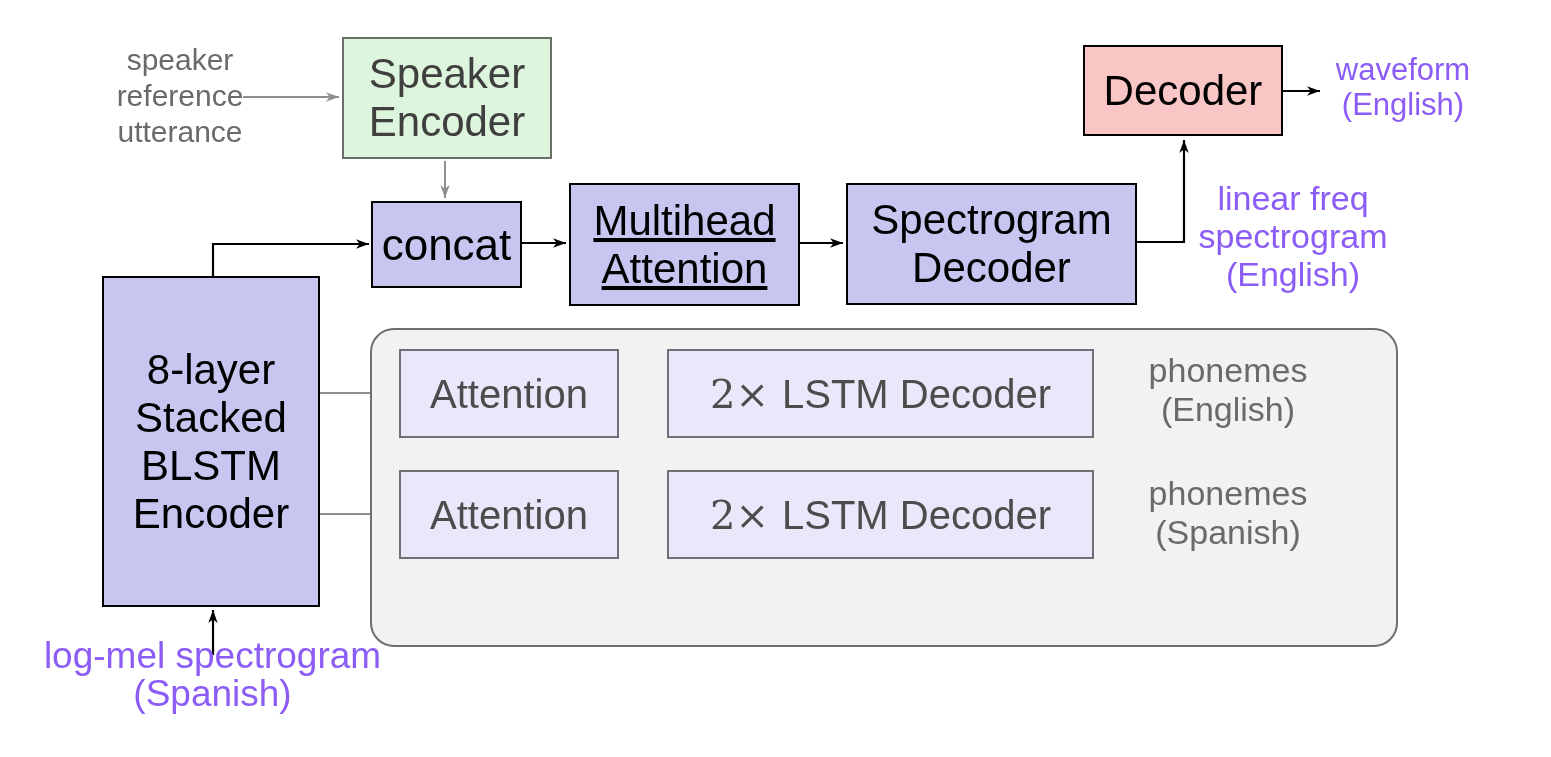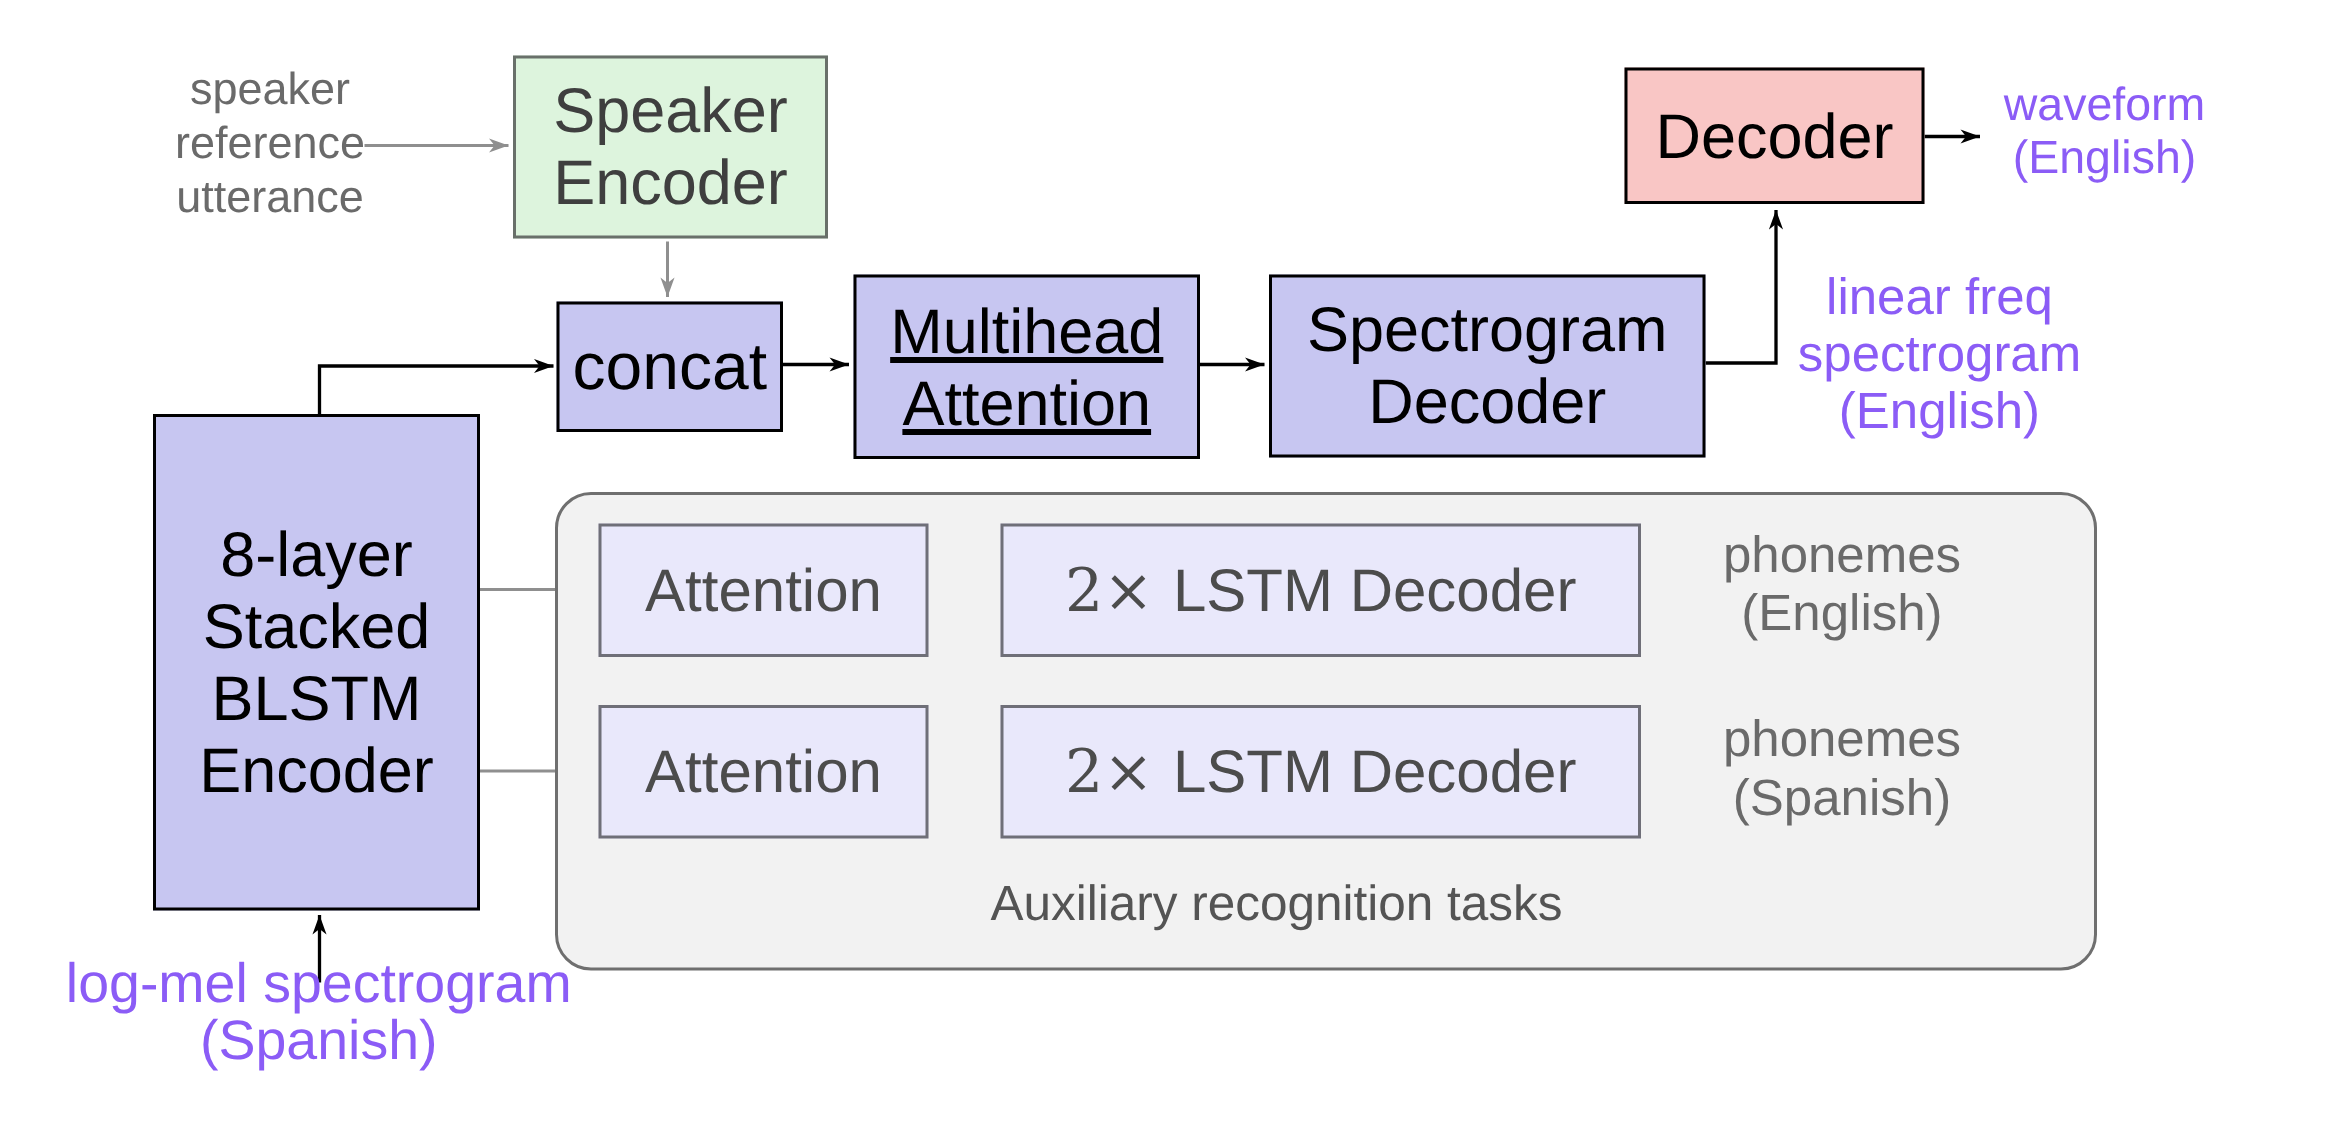--- a/index.html
+++ b/index.html
@@ -158,15 +158,14 @@
 
   <div id="l-logmel" class="free-label black-label">log-mel spectrogram
 (Spanish)</div>
 
   <div id="l-phon-en" class="free-label gray-label">phonemes
 (English)</div>
 
   <div id="l-phon-es" class="free-label gray-label">phonemes
 (Spanish)</div>
 
-  <div id="l-auxcap" class="free-label aux-text">Auxiliary recognition tasks</div>
 
 </div>
 
 </body></html>

